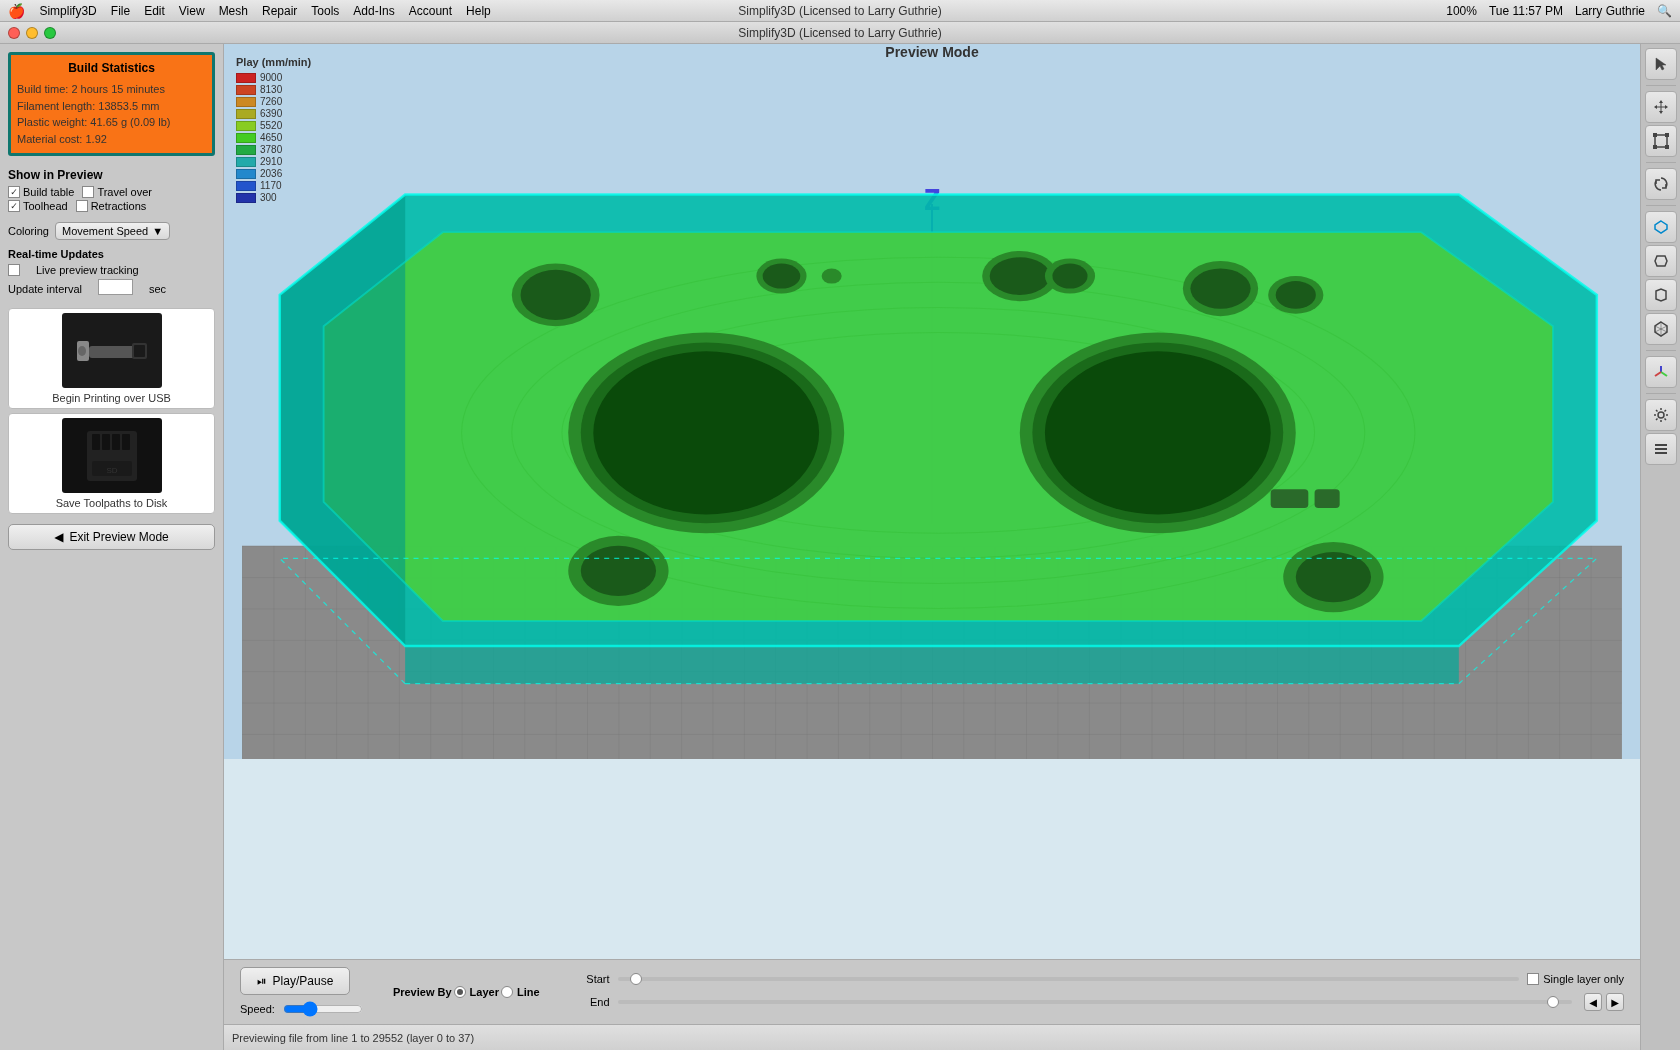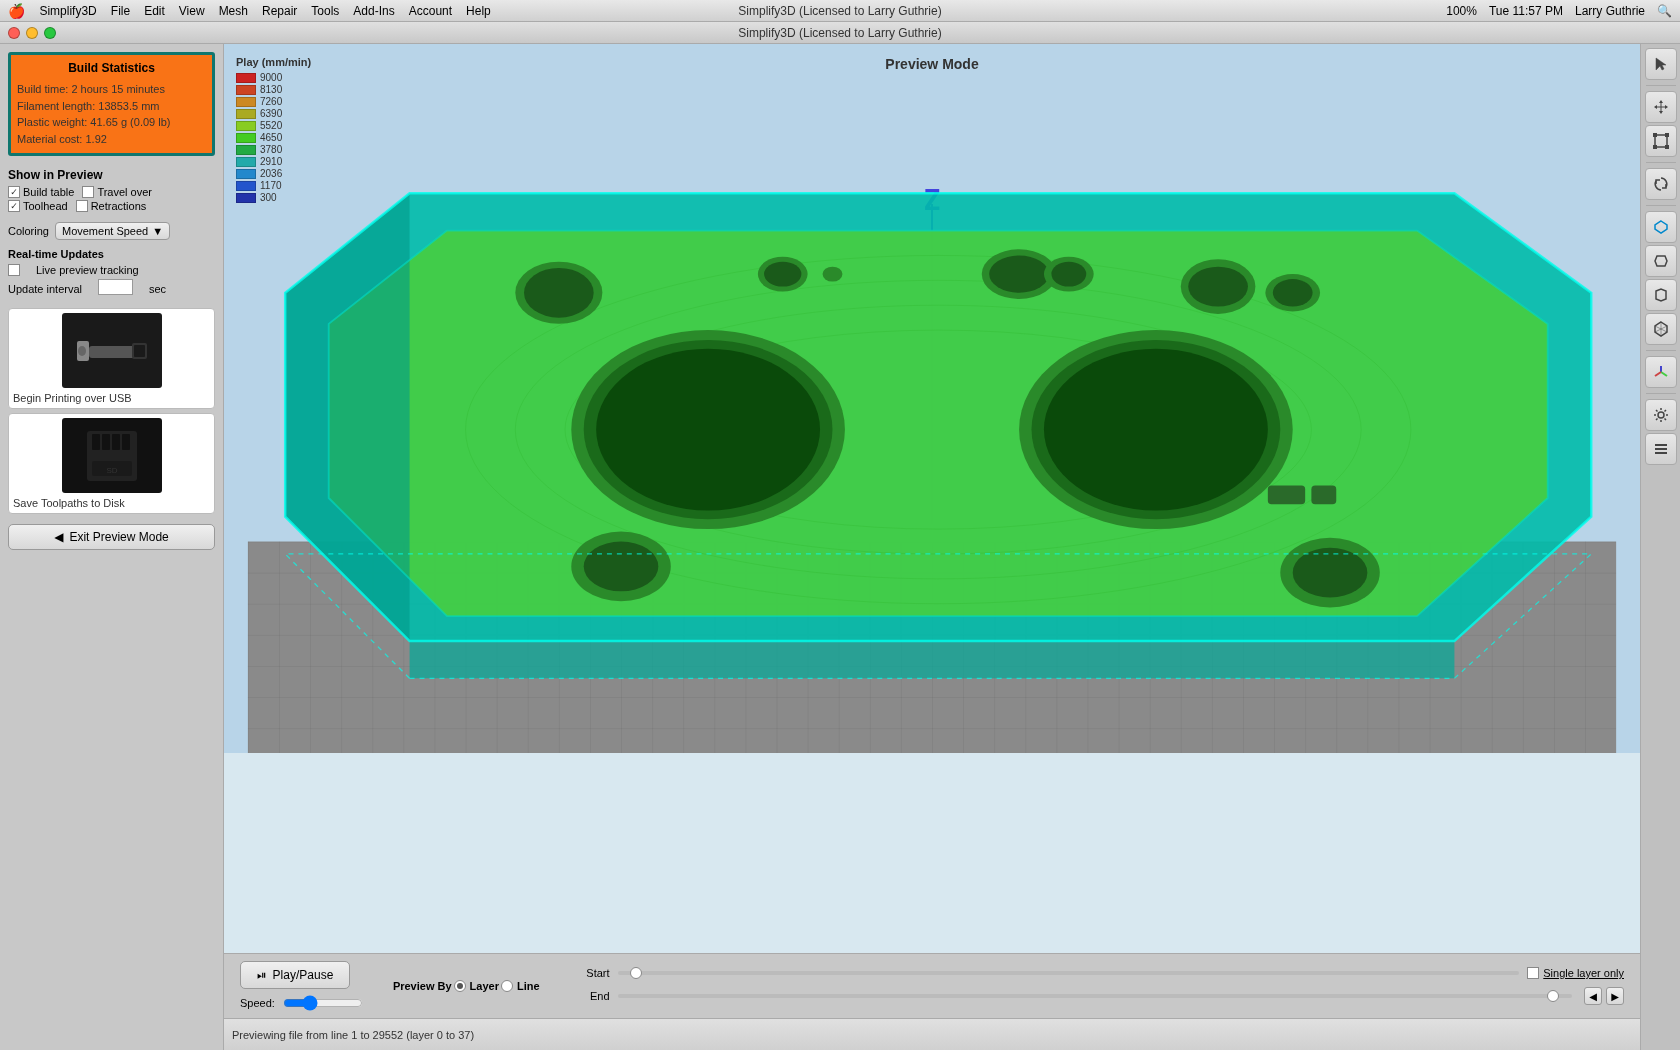--- a/index.html
+++ b/index.html
@@ -68,21 +68,21 @@
     }
 
     #realtime-section { padding: 4px 8px; }
     #realtime-label { font-size: 11px; font-weight: bold; margin-bottom: 4px; }
     .realtime-row { display: flex; align-items: flex-end; gap: 16px; font-size: 11px; margin-bottom: 3px; }
     .number-input { width: 35px; border: 1px solid #999; background: white; font-size: 11px; padding: 1px 2px; }
 
     #print-buttons { display: flex; flex-direction: column; gap: 4px; padding: 6px 8px; }
     .print-button {
       background: white; border: 1px solid #bbb; border-radius: 4px;
-      padding: 4px; cursor: pointer; 
+      padding: 4px; cursor: pointer; text-align: center;
     }
     .print-button-img { width: 100px; height: 75px; background: #222; border-radius: 3px; margin: 0 auto 4px; display: flex; align-items: center; justify-content: center; overflow: hidden; }
     .print-button-label { font-size: 11px; color: #333; }
 
     #usb-thumb { background: #1a1a1a; width: 100%; height: 100%; display: flex; align-items: center; justify-content: center; }
     #sd-card { background: #111; width: 100%; height: 100%; display: flex; align-items: center; justify-content: center; }
 
     #exit-preview-btn {
       margin: 4px 8px; padding: 5px 10px;
       background: linear-gradient(to bottom, #f0f0f0, #d8d8d8);
@@ -97,21 +97,21 @@
 
     #speed-legend {
       position: absolute; top: 12px; left: 12px; z-index: 10;
     }
     .legend-title { font-size: 11px; font-weight: bold; color: #333; margin-bottom: 4px; }
     .legend-item { display: flex; align-items: center; gap: 4px; margin-bottom: 1px; }
     .legend-color { width: 20px; height: 10px; border: 1px solid rgba(0,0,0,0.2); }
     .legend-label { font-size: 10px; color: #333; }
 
     #preview-mode-label {
-      position: absolute; top: 12px; left: 50%; transform: translateX(-50%);
+      position: absolute; top: 0; left: 50%; transform: translateX(-50%);
       font-size: 14px; font-weight: bold; color: #333;
     }
 
     
     #viewport-bottom {
       height: 200px; background: #d8e8f0;
     }
 
     
     #bottom-controls {
@@ -149,21 +149,21 @@
     }
     .toolbar-sep { width: 30px; height: 1px; background: #aaa; margin: 3px 0; }
     .tool-btn {
       width: 32px; height: 32px; background: linear-gradient(to bottom, #e8e8e8, #d0d0d0);
       border: 1px solid #aaa; border-radius: 4px; display: flex; align-items: center;
       justify-content: center; cursor: pointer; font-size: 16px; color: #444;
     }
 
     
     #status-bar {
-      height: 32px; background: linear-gradient(to bottom, #e0e0e0, #d0d0d0);
+      height: 26px; background: linear-gradient(to bottom, #e0e0e0, #d0d0d0);
       border-top: 1px solid #aaa; display: flex; align-items: center; padding: 0 8px;
       font-size: 11px; color: #333;
     }
 
     
     #object-svg { width: 100%; height: 100%; }
   </style>
 </head>
 <body>
 
@@ -451,21 +451,21 @@
             <span>Line</span>
           </div>
         </div>
 
         <div id="sliders-section">
           <div class="slider-row">
             <span class="slider-label">Start</span>
             <div class="slider-track">
               <div class="slider-thumb" style="left: 2%;"></div>
             </div>
-            <div style="display:flex; align-items:flex-start; gap:4px;text-decoration:underline;">
+            <div style="display:flex; align-items:flex-start; gap:4px;">
               <div class="cb"></div>
               <span>Single layer only</span>
             </div>
           </div>
           <div class="slider-row">
             <span class="slider-label">End</span>
             <div class="slider-track">
               <div class="slider-thumb" style="left: 98%;"></div>
             </div>
             <div style="display:flex; gap:4px; margin-left:4px;">

